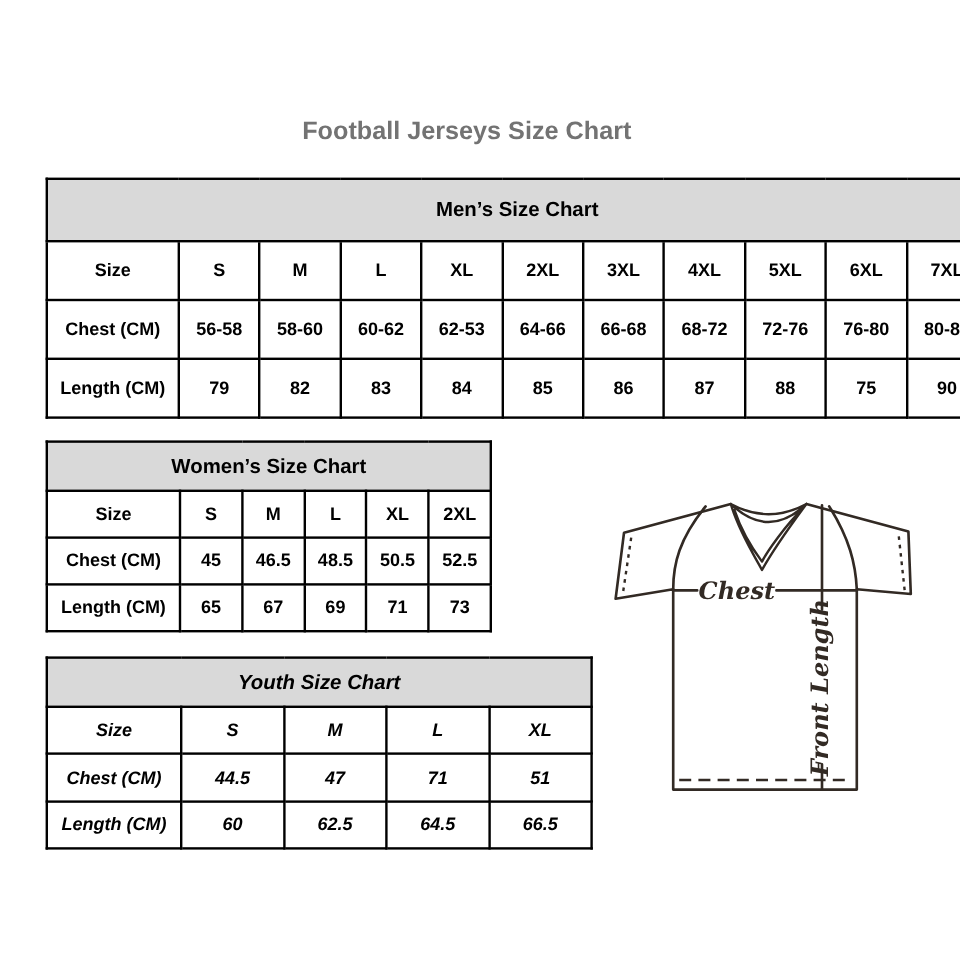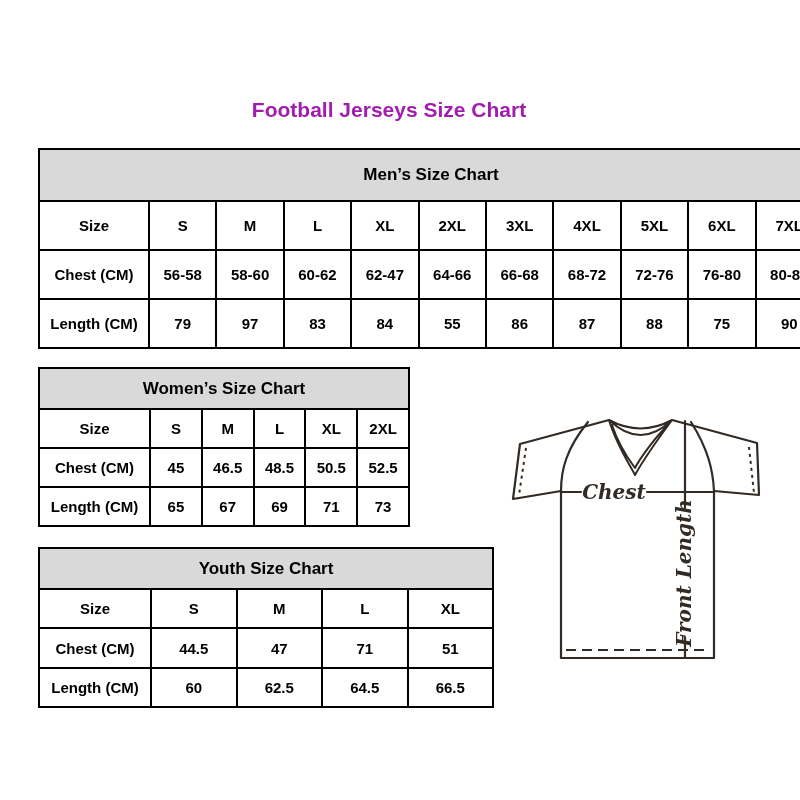--- a/index.html
+++ b/index.html
@@ -2,37 +2,37 @@
 <html><head>
 <meta charset="utf-8">
 <style>
   * { box-sizing: border-box; margin: 0; padding: 0; }
   html, body { width: 800px; height: 800px; background: #ffffff; }
   body { font-family: "Liberation Sans", sans-serif; }
   .page { position: relative; width: 800px; height: 800px; background: #ffffff; overflow: hidden; }
 
   .title {
     position: absolute; top: 98px; left: 0; width: 778px;
-    text-align: center; font-size: 21px; font-weight: bold; color: #a21caf;
+    text-align: center; font-size: 21px; font-weight: bold; color: #737373;
   }
 
   table.size-table {
     position: absolute; border-collapse: collapse; table-layout: fixed;
     background: #ffffff; color: #000000; font-weight: bold;
   }
   .size-table th, .size-table td {
     border: 2px solid #000000; text-align: center; vertical-align: middle;
     font-size: 15px; padding: 0;
   }
   .size-table th.band { background: #d9d9d9; font-size: 17px; height: 41px; }
   .size-table tr.data-row { height: 39px; }
 
   #mens-table   { left: 38px; top: 148px; width: 786px; height: 201px; }
   #womens-table { left: 38px; top: 367px; width: 372px; height: 160px; }
-  #youth-table  { left: 38px; top: 547px; width: 456px; height: 161px; }
+  #youth-table  { left: 38px; top: 547px; width: 456px; height: 161px; font-style: italic; }
   #mens-table   col.label-col { width: 110px; }
   #womens-table col.label-col { width: 111px; }
   #youth-table  col.label-col { width: 112px; }
 
   .jersey { position: absolute; left: 506px; top: 404px; }
   .diagram-label {
     font-family: "DejaVu Serif", serif; font-style: italic; font-weight: bold;
     font-size: 20px;
   }
 </style>
@@ -72,35 +72,35 @@
           <td>4XL</td>
           <td>5XL</td>
           <td>6XL</td>
           <td>7XL</td>
         </tr>
         <tr class="data-row">
           <th scope="row">Chest (CM)</th>
           <td>56-58</td>
           <td>58-60</td>
           <td>60-62</td>
-          <td>62-47</td>
+          <td>62-53</td>
           <td>64-66</td>
           <td>66-68</td>
           <td>68-72</td>
           <td>72-76</td>
           <td>76-80</td>
           <td>80-84</td>
         </tr>
         <tr class="data-row">
           <th scope="row">Length (CM)</th>
           <td>79</td>
-          <td>97</td>
+          <td>82</td>
           <td>83</td>
           <td>84</td>
-          <td>55</td>
+          <td>85</td>
           <td>86</td>
           <td>87</td>
           <td>88</td>
           <td>75</td>
           <td>90</td>
         </tr>
       </tbody>
     </table>
 
   <table id="womens-table" class="size-table">

